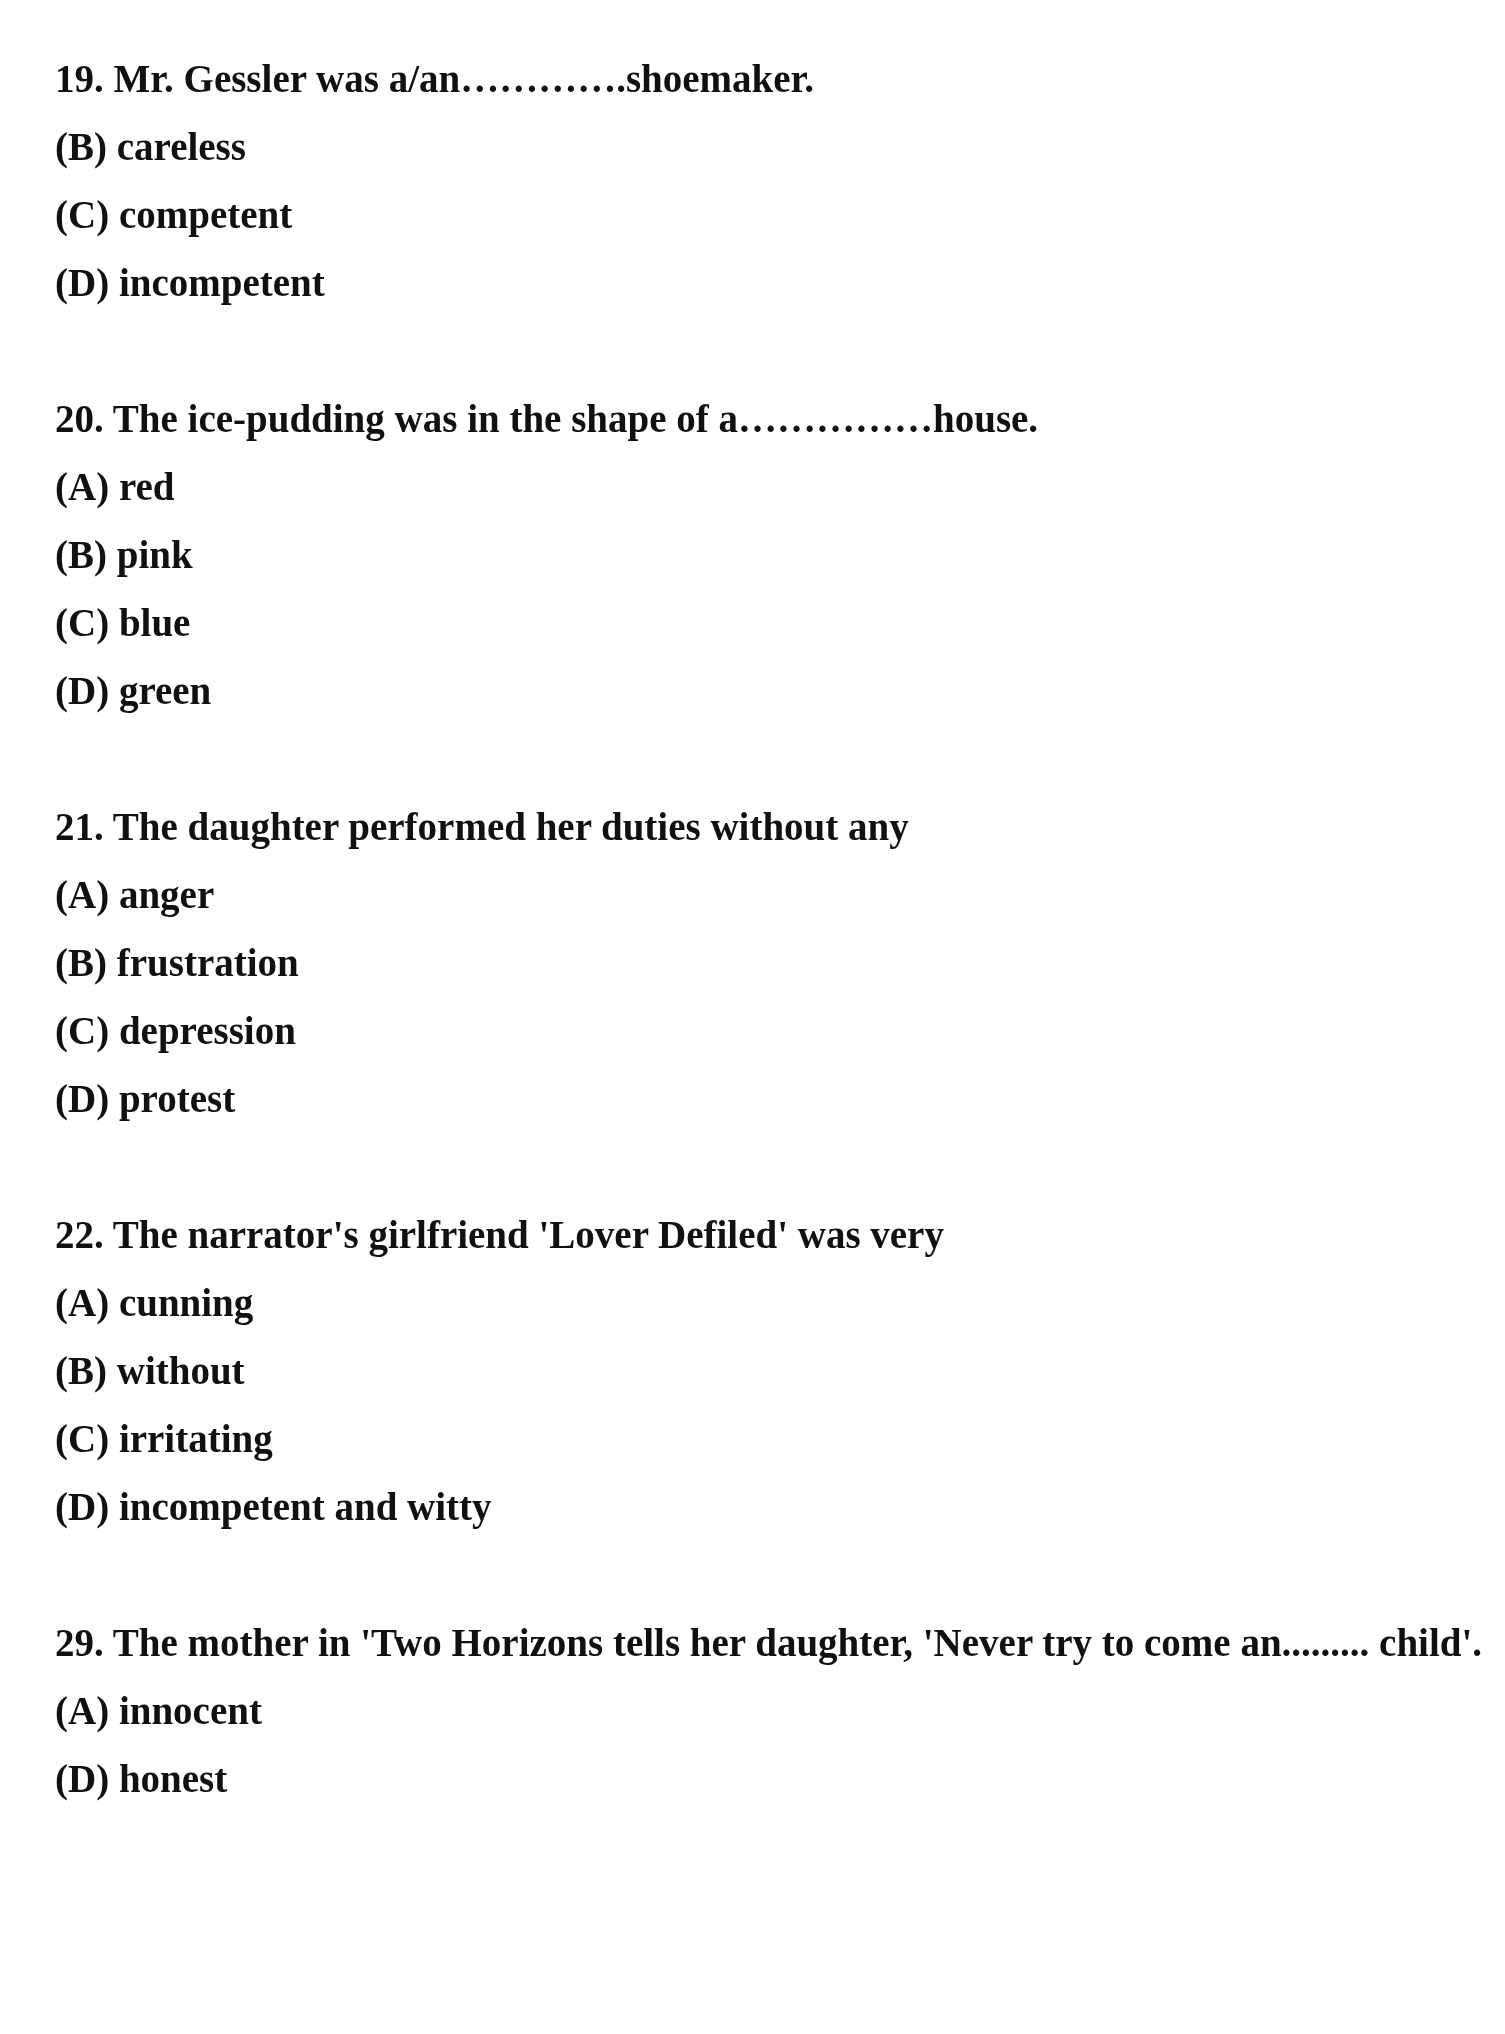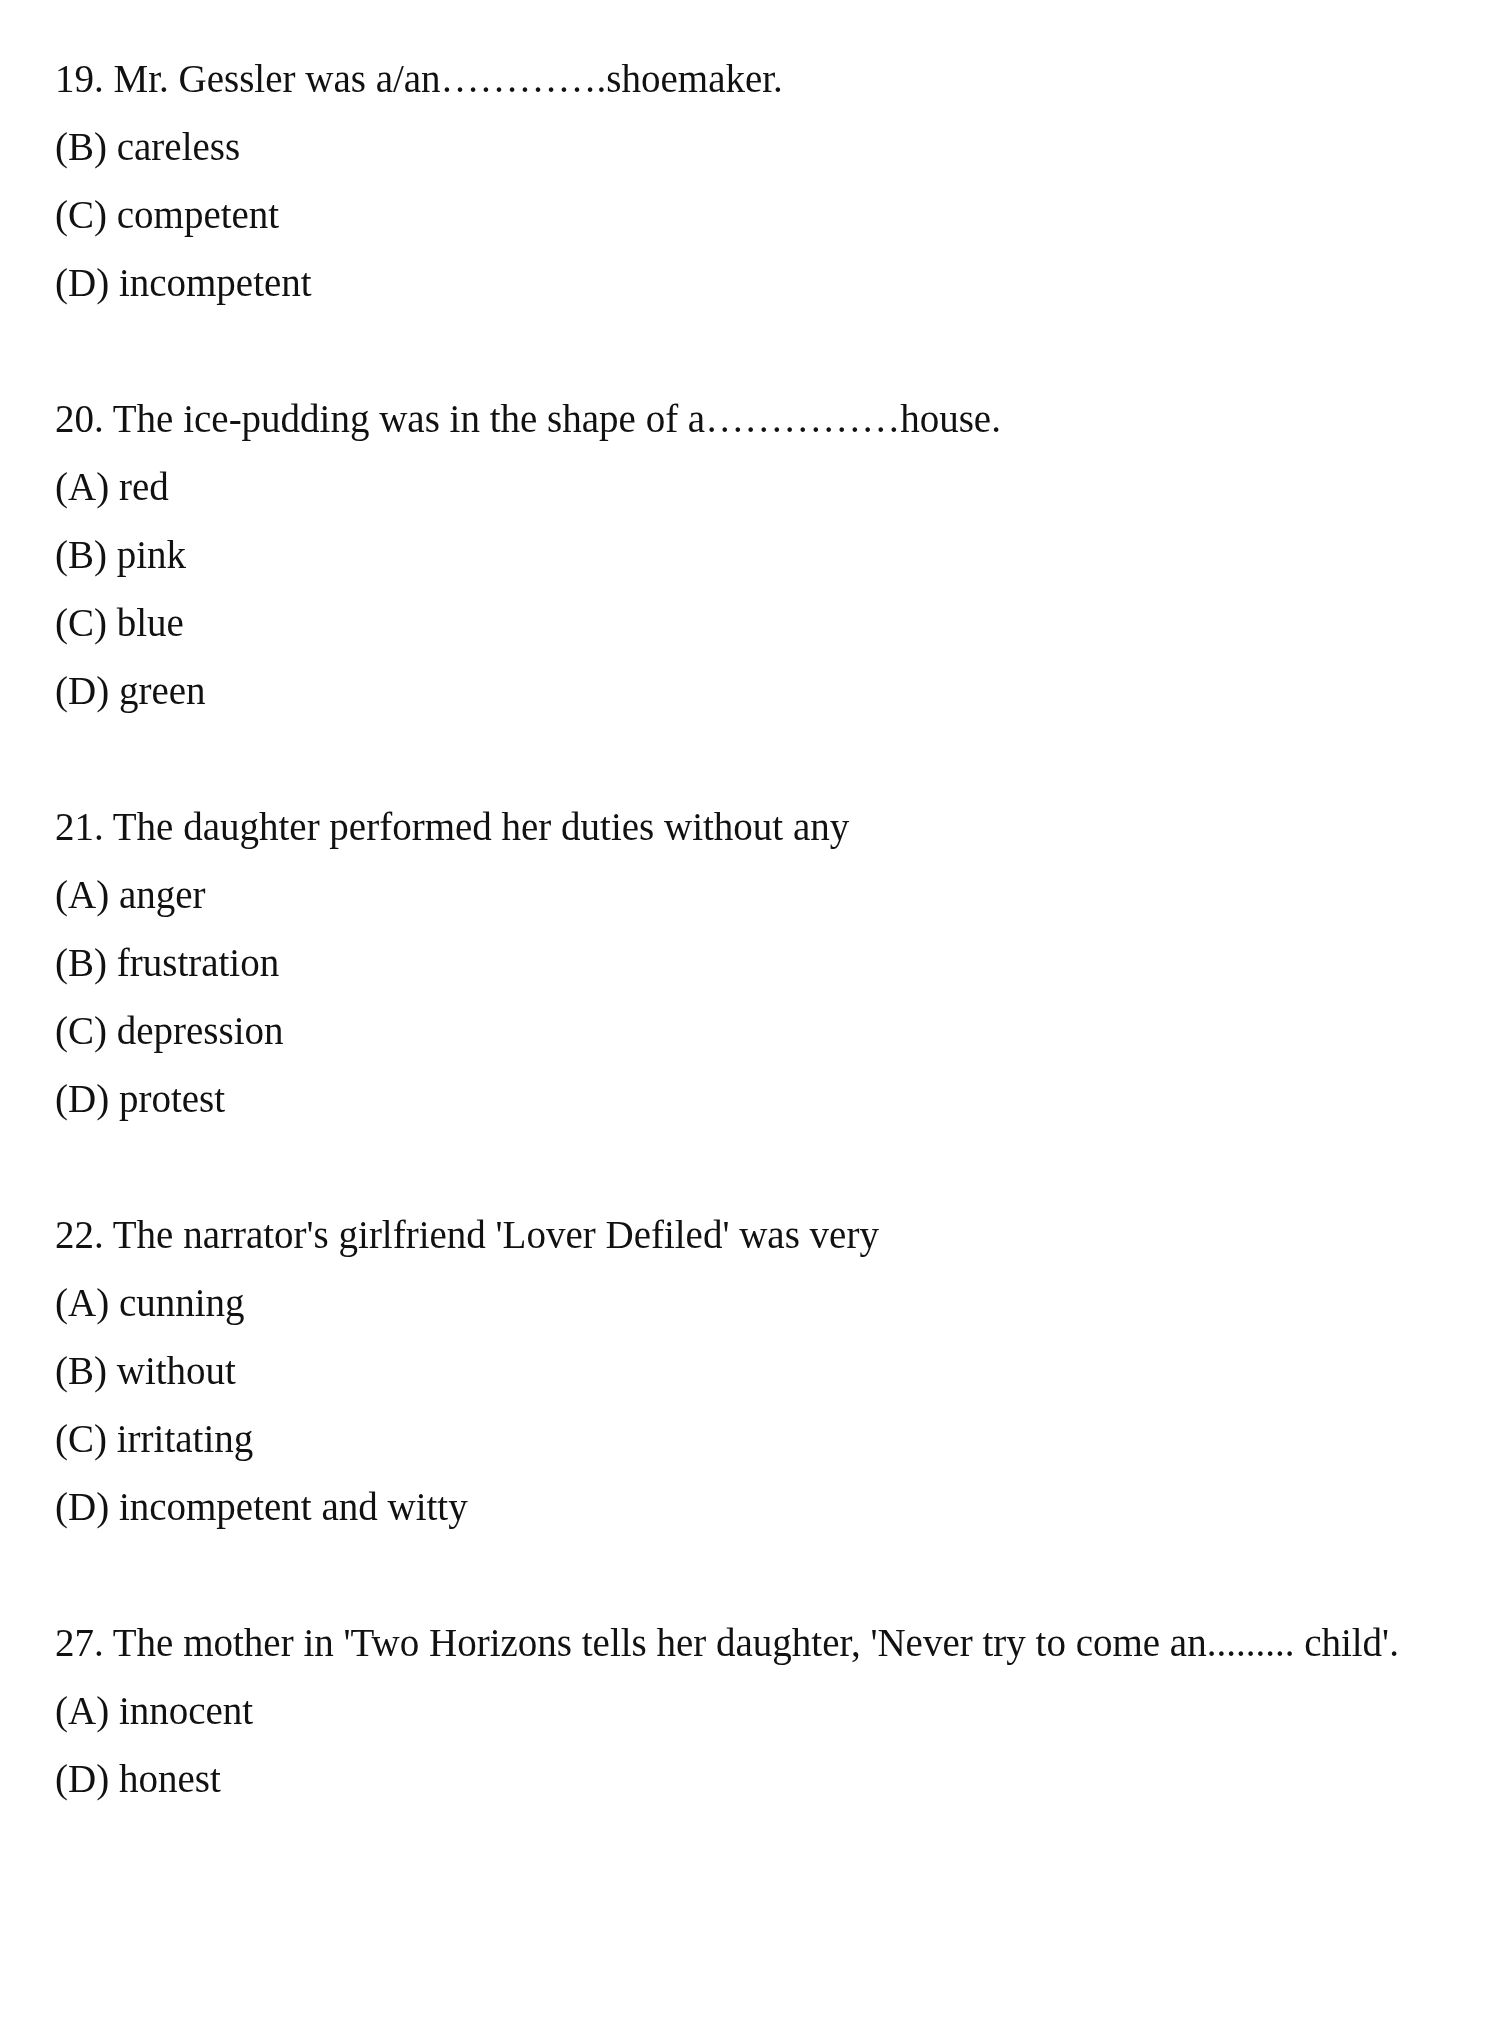--- a/index.html
+++ b/index.html
@@ -22,20 +22,21 @@
       background: #ffffff;
       color: #111111;
       font-family: "Liberation Serif", "DejaVu Serif", serif;
       font-size: 39px;
       line-height: 68px;
       box-sizing: border-box;
       padding: 45px 0 0 55px;
     }
     .question-block {
       margin: 0 0 68px 0;
+      font-weight: bold;
     }
     .question-text, .option {
       display: block;
       white-space: nowrap;
       height: 68px;
     }
     .option-letter { }
     .option-text { }
   </style>
 </head>
@@ -68,18 +69,18 @@
 
   <div class="question-block">
     <span class="question-text">22. The narrator's girlfriend 'Lover Defiled' was very</span>
     <span class="option"><span class="option-letter">(A)</span> <span class="option-text">cunning</span></span>
     <span class="option"><span class="option-letter">(B)</span> <span class="option-text">without</span></span>
     <span class="option"><span class="option-letter">(C)</span> <span class="option-text">irritating</span></span>
     <span class="option"><span class="option-letter">(D)</span> <span class="option-text">incompetent and witty</span></span>
   </div>
 
   <div class="question-block">
-    <span class="question-text">27. The mother in 'Two Horizons tells her daughter, 'Never try to come an......... child'.</span>
+    <span class="question-text">29. The mother in 'Two Horizons tells her daughter, 'Never try to come an......... child'.</span>
     <span class="option"><span class="option-letter">(A)</span> <span class="option-text">innocent</span></span>
     <span class="option"><span class="option-letter">(D)</span> <span class="option-text">honest</span></span>
   </div>
 
 </div>
 
 </body></html>

